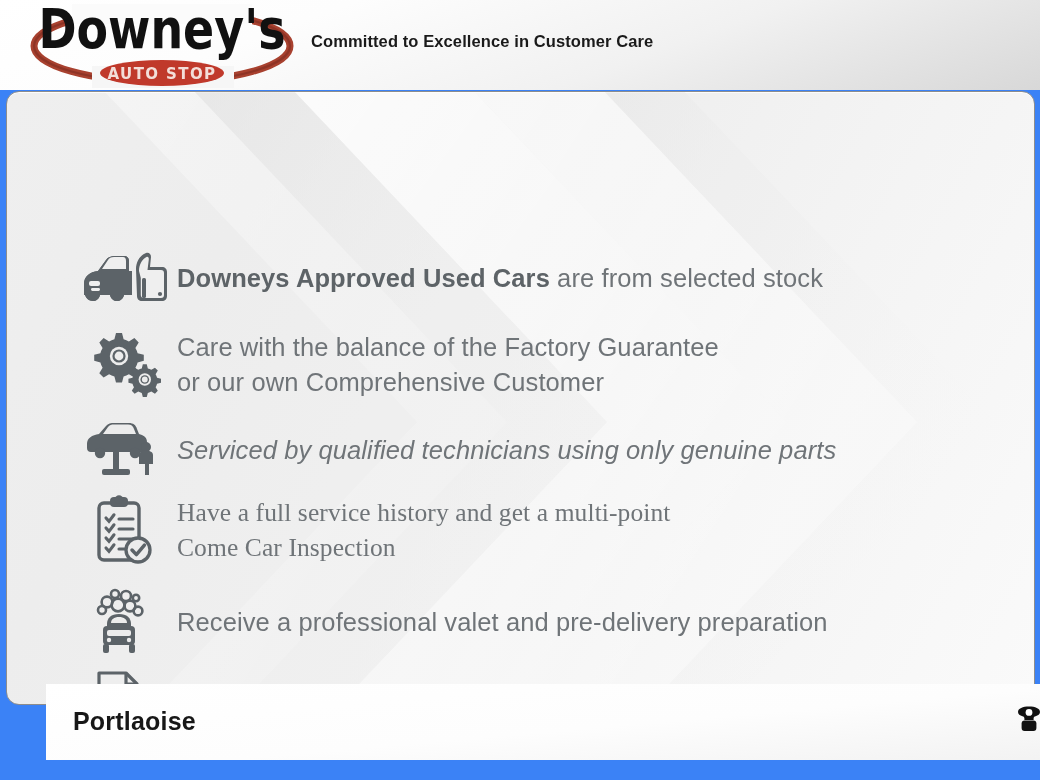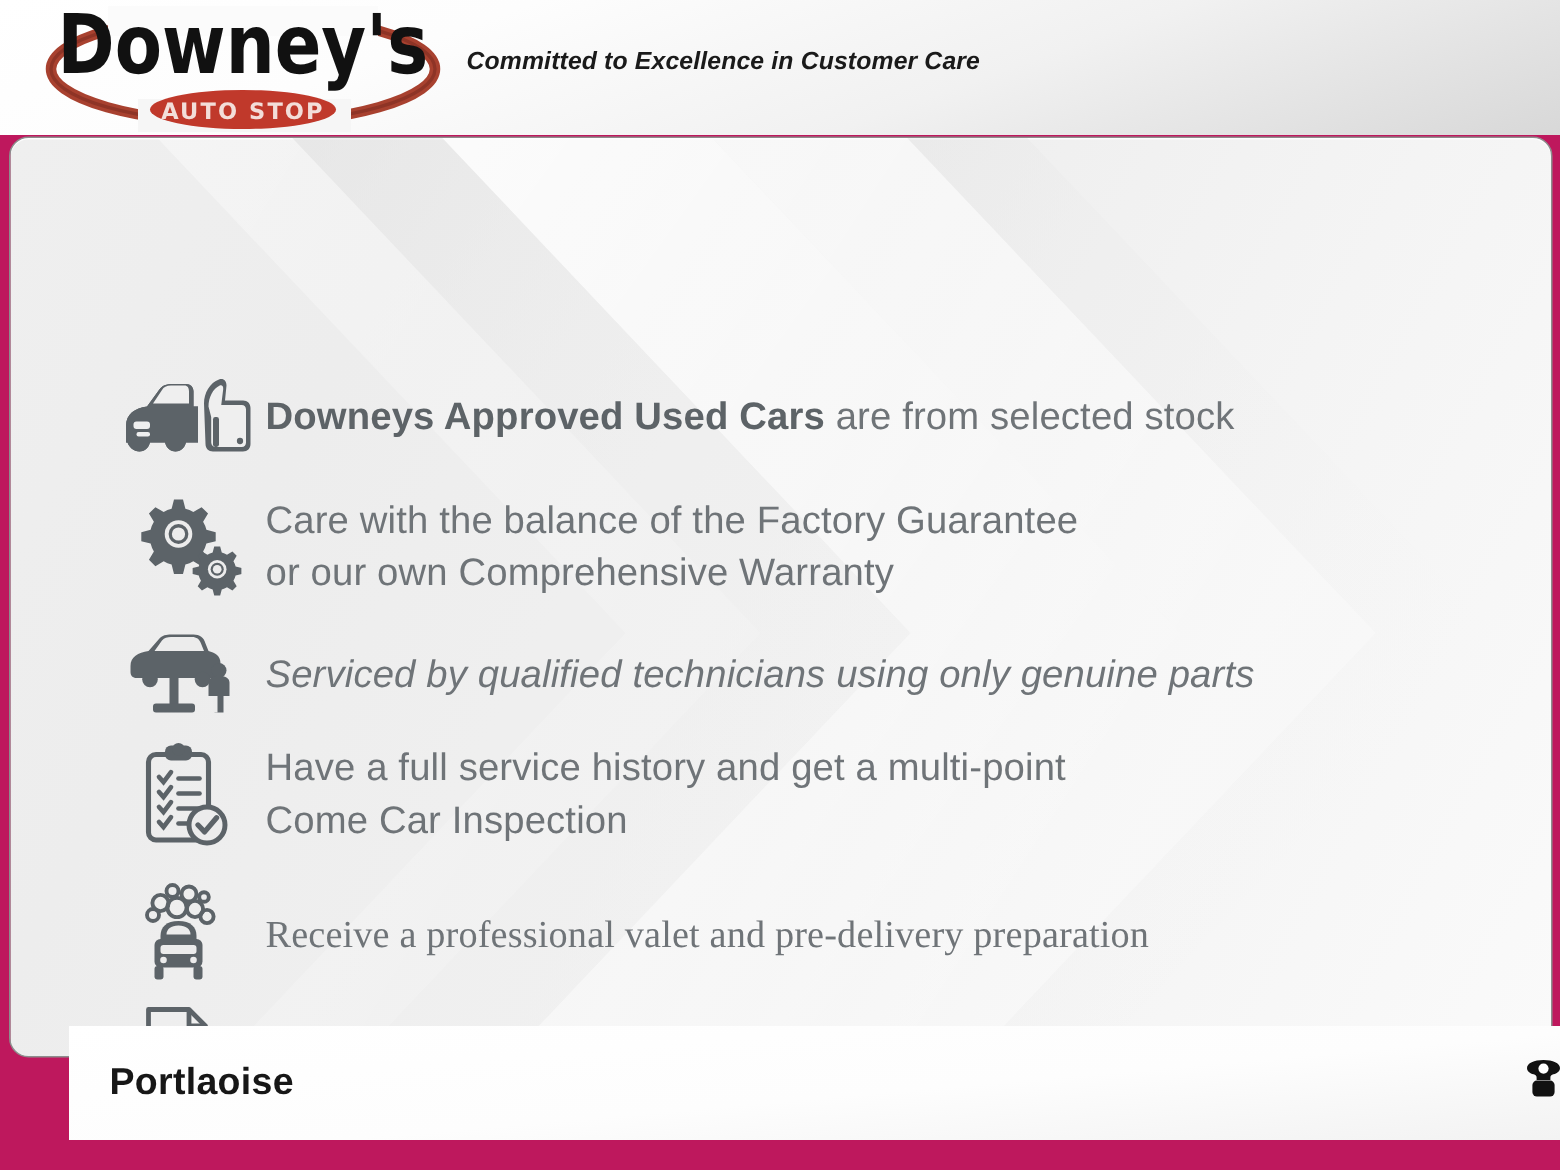--- a/index.html
+++ b/index.html
@@ -2,33 +2,33 @@
 <html><head>
 <meta charset="utf-8">
 <style>
   html,body{margin:0;padding:0;}
   body{
     width:1040px;height:780px;overflow:hidden;
     background:#ffffff;
     font-family:"Liberation Sans","DejaVu Sans",sans-serif;
     -webkit-font-smoothing:antialiased;
   }
-  .page{position:relative;width:1040px;height:780px;background:#be185d;}
+  .page{position:relative;width:1040px;height:780px;background:#3b82f6;}
 
   
   .header{
     position:absolute;left:0;top:0;width:1040px;height:90px;
     background:linear-gradient(160deg,#ffffff 0%,#fdfdfd 28%,#f1f1f1 62%,#d8d8d8 100%);
   }
   .logo-wrap{position:absolute;left:26px;top:4px;width:272px;height:84px;}
   .logo-svg{display:block;width:272px;height:84px;}
   .tagline{
     position:absolute;left:311px;top:32px;
     font-size:16.5px;font-weight:bold;color:#1a1a1a;
-    letter-spacing:.1px;white-space:nowrap;font-style:italic;
+    letter-spacing:.1px;white-space:nowrap;
   }
   .suzuki{position:absolute;left:855px;top:12px;width:162px;height:70px;}
   .suzuki-svg{display:block;width:162px;height:70px;}
 
   
   .panel{
     position:absolute;left:6px;top:91px;width:1027px;height:612px;
     border:1px solid #8d8d8d;border-radius:13px;
     background:linear-gradient(118deg,#eeeeee 0%,#ececec 22%,#efefef 48%,#f4f4f4 70%,#fafafa 100%);
     box-shadow:inset 0 1px 0 rgba(255,255,255,.85);
@@ -50,24 +50,24 @@
   .r1 .ic{width:92px;}
   .r1 .txt{margin-left:6px;}
   .r2{left:72px;top:238px;}
   .r2 .ic{width:92px;}
   .r2 .txt{margin-left:6px;}
   .r3{left:72px;top:330px;font-style:italic;}
   .r3 .ic{width:92px;}
   .r3 .txt{margin-left:6px;}
   .r4{left:72px;top:402px;}
   .r4 .ic{width:92px;}
-  .r4 .txt{margin-left:6px;}
+  .r4 .txt{margin-left:6px;font-family:Liberation Serif, serif;}
   .r5{left:72px;top:494px;}
   .r5 .ic{width:92px;}
-  .r5 .txt{margin-left:6px;font-family:Liberation Serif, serif;}
+  .r5 .txt{margin-left:6px;}
   .r6{left:72px;top:576px;}
   .r6 .ic{width:92px;}
   .r6 .txt{margin-left:6px;}
 
   
   .footer{
     position:absolute;left:0;top:684px;width:1040px;height:76px;
     background:linear-gradient(175deg,#ffffff 0%,#fdfdfd 55%,#f2f2f2 100%);
     margin-left:46px;
   }
@@ -177,21 +177,21 @@
                        -1.6-6.2 a19 19 0 0 1-5.3-2.2 l-5.5 3.3 -4.3-4.3 3.3-5.5 a19 19 0 0 1-2.2-5.3 l-6.2-1.6 0-6
                        6.2-1.6 a19 19 0 0 1 2.2-5.3 l-3.3-5.5 4.3-4.3 5.5 3.3 a19 19 0 0 1 5.3-2.2 Z"></path>
               <circle cx="30" cy="25" r="9.4" fill="#ececec"></circle>
               <circle cx="30" cy="25" r="6.6" fill="#5c6368"></circle>
               <circle cx="30" cy="25" r="4.4" fill="#ececec"></circle>
             </g>
           </svg>
         </span>
         <span class="txt">
           <div>Care with the balance of the Factory Guarantee</div>
-          <div>or our own Comprehensive Warranty</div>
+          <div>or our own Comprehensive Customer</div>
         </span>
       </div>
 
       <div class="row r3">
         <span class="ic">
           <svg width="80" height="56" viewBox="0 0 80 56">
             <g fill="#5c6368">
 
               <path d="M2 22 C2 16 7 13 14 12 L21 4 C23 1.5 26 1 29 1 L44 1 C48 1 51 3 52 7 L54 12
                        C58 13 62 15 62 20 L62 27 C62 29 60 30 58 30 L6 30 C3.5 30 2 28.5 2 26 Z"></path>

